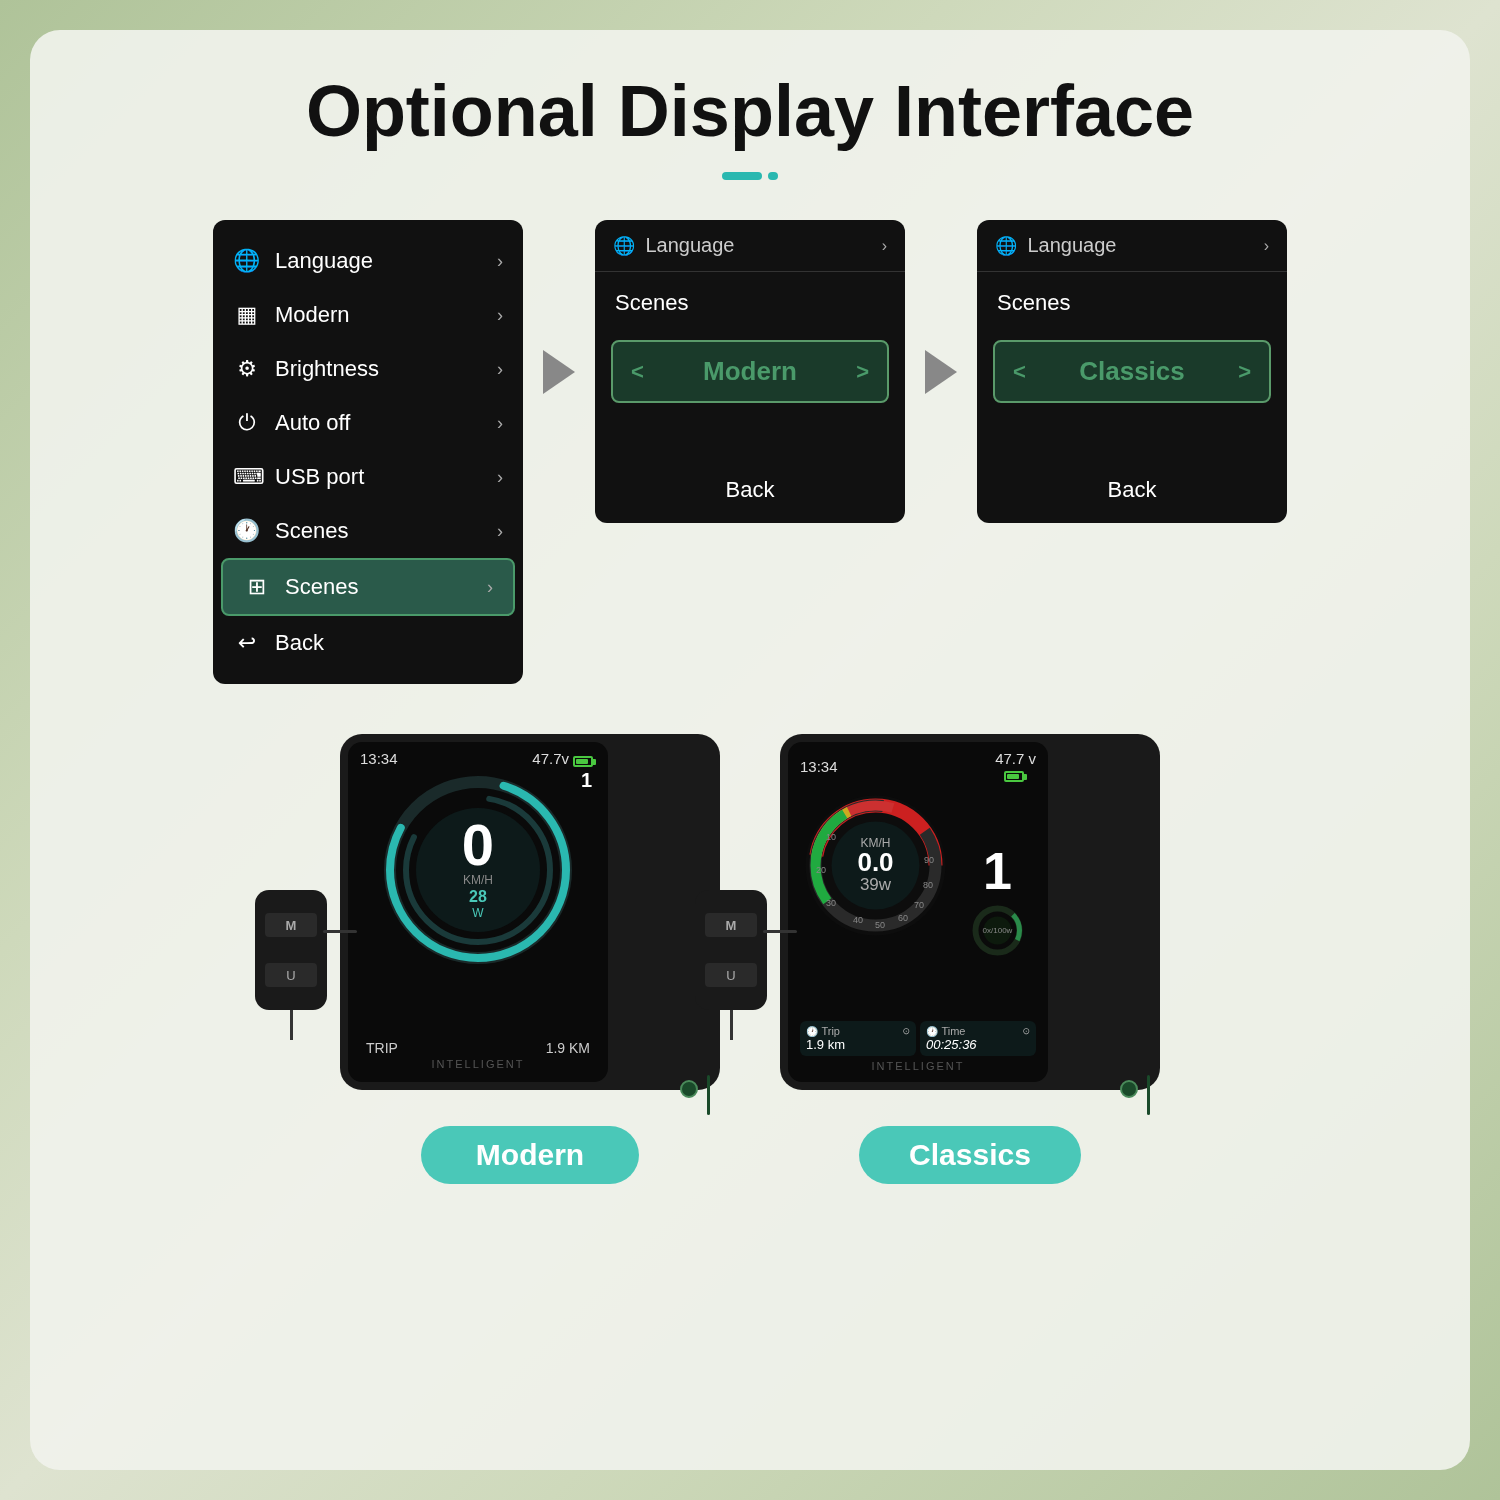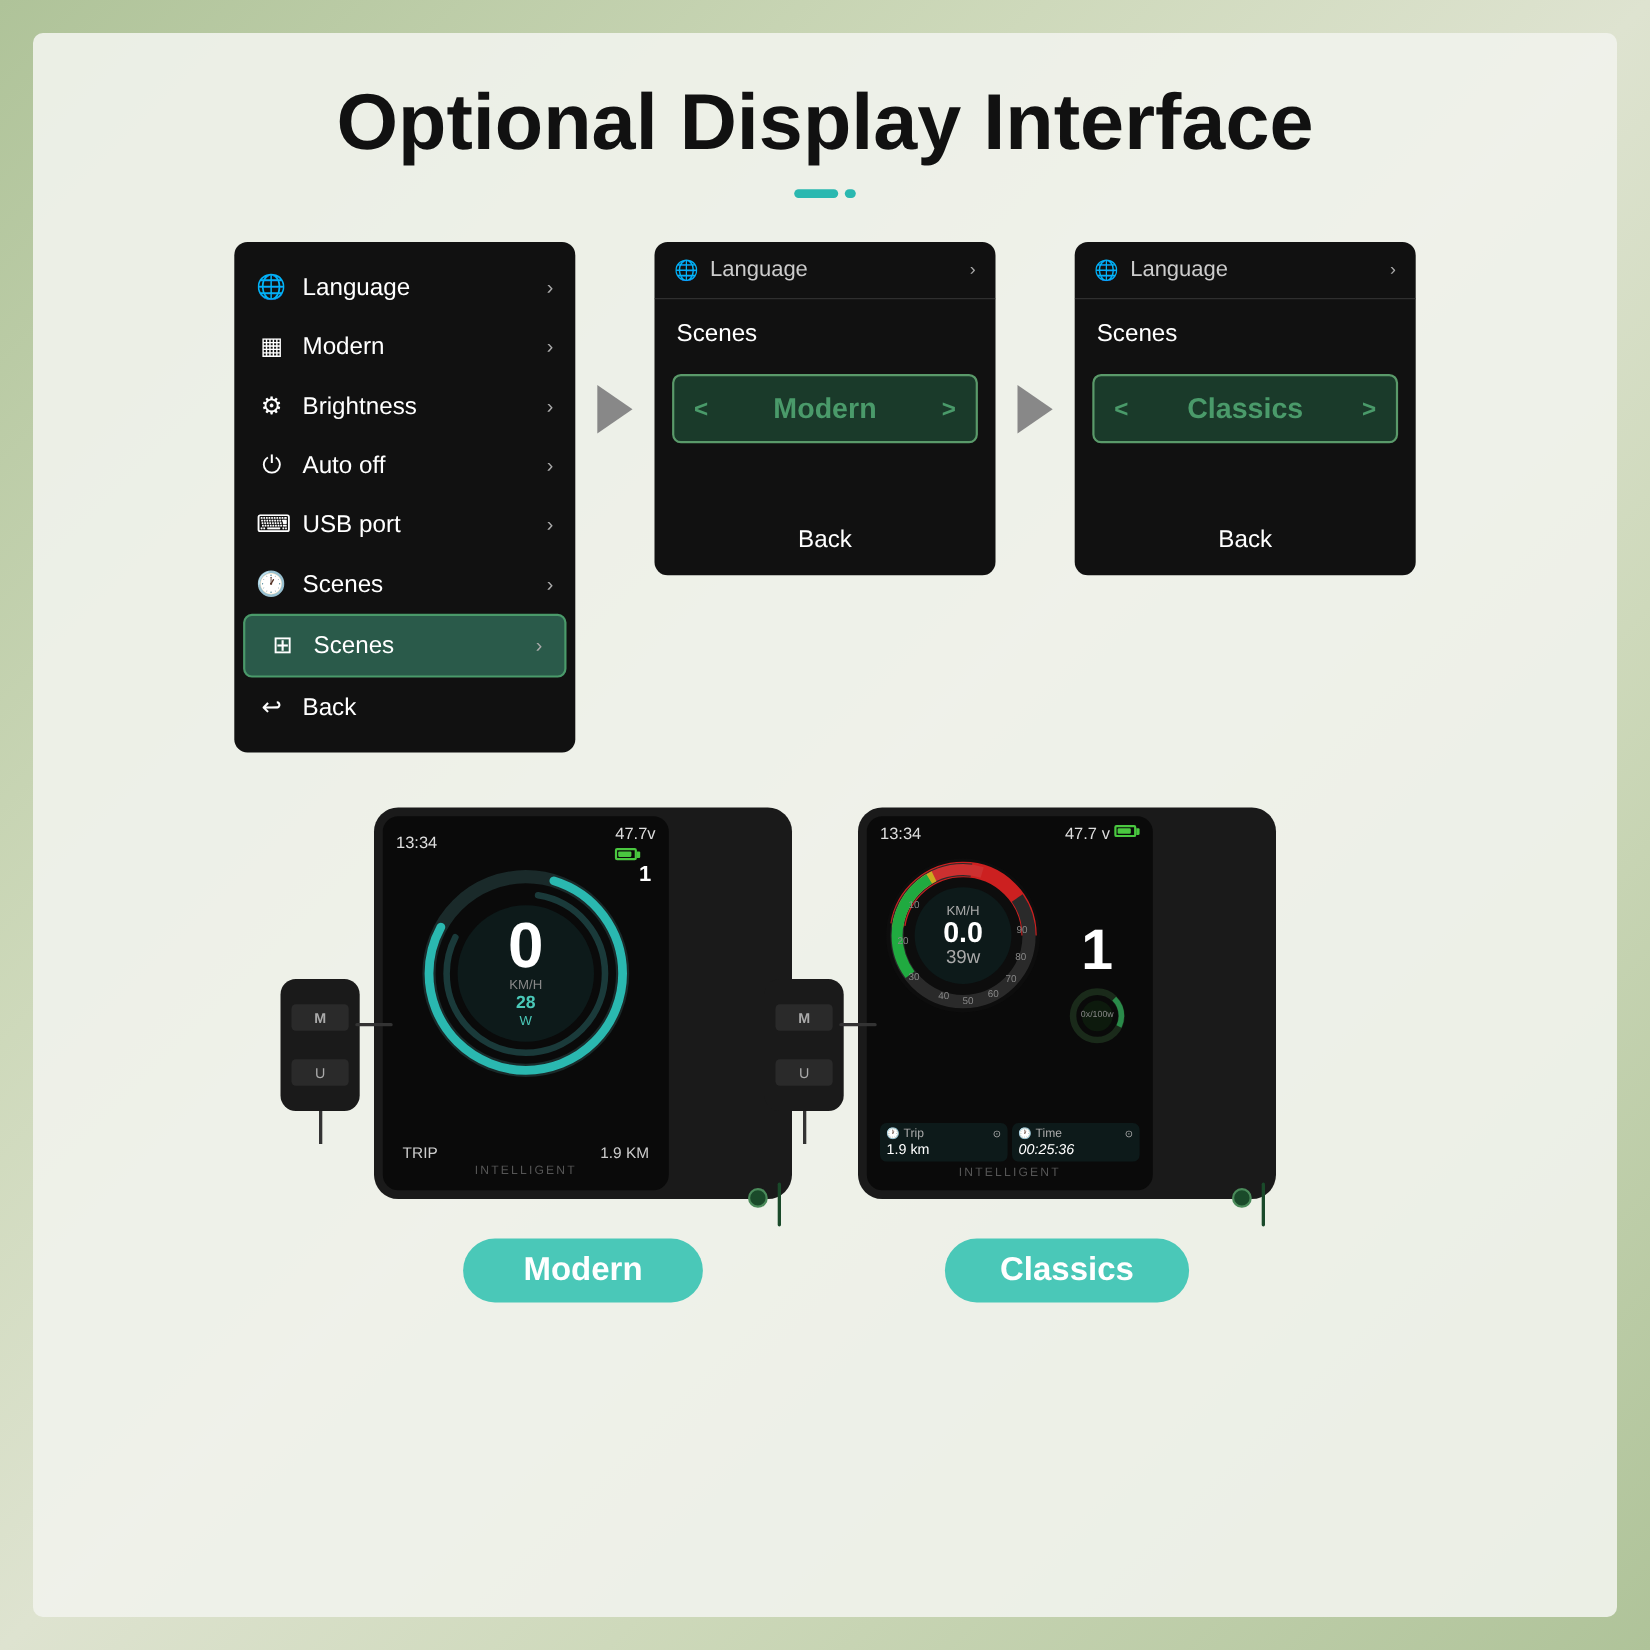--- a/index.html
+++ b/index.html
@@ -14,21 +14,21 @@
     .bg-overlay {
       position: absolute;
       inset: 0;
       background: linear-gradient(135deg, #8aaa6a 0%, #c5d4aa 30%, #e8ead8 50%, #c5d4aa 70%, #8aaa6a 100%);
       opacity: 0.5;
     }
     .main-card {
       position: absolute;
       top: 30px; left: 30px; right: 30px; bottom: 30px;
       background: rgba(240,242,235,0.92);
-      border-radius: 9px;
+      border-radius: 30px;
       padding: 40px 64px;
       display: flex;
       flex-direction: column;
       align-items: center;
     }
     .page-title {
       font-size: 72px;
       font-weight: 900;
       color: #111;
       text-align: center;
@@ -285,21 +285,21 @@
           </div>
           <div style="width:3px; height:30px; background:#333; margin:0 auto;"></div>
         </div>
 
         <div style="background:#1a1a1a; border-radius:22px; padding:8px; position:relative;">
 
           <div style="background:#0a0a0a; border-radius:14px; padding:8px; width:260px; height:340px; display:flex; flex-direction:column; align-items:center;">
 
             <div style="display:flex; justify-content:space-between; align-items:center; width:100%; padding:0 4px 4px; color:#ddd; font-size:15px;">
               <span>13:34</span>
-              <div style="display:flex; align-items:flex-start; gap:4px;flex-direction:column;">
+              <div style="display:flex; align-items:flex-end; gap:4px;">
                 <span>47.7v</span>
                 <div style="display:flex; align-items:center;">
                   <div style="width:20px; height:11px; border:2px solid #4ac840; border-radius:2px; position:relative; display:inline-block;">
                     <div style="position:absolute; left:1px; top:1px; bottom:1px; width:75%; background:#4ac840; border-radius:1px;"></div>
                   </div>
                   <div style="width:3px; height:6px; background:#4ac840; border-radius:0 1px 1px 0;"></div>
                 </div>
               </div>
             </div>
 
@@ -356,21 +356,21 @@
           </div>
           <div style="width:3px; height:30px; background:#333; margin:0 auto;"></div>
         </div>
 
         <div style="background:#1a1a1a; border-radius:22px; padding:8px; position:relative;">
 
           <div style="background:#0a0a0a; border-radius:14px; padding:8px; width:260px; height:340px; display:flex; flex-direction:column;">
 
             <div style="display:flex; justify-content:space-between; align-items:center; width:100%; padding:0 4px 4px; color:#ddd; font-size:15px;">
               <span>13:34</span>
-              <div style="display:flex; align-items:flex-start; gap:4px;">
+              <div style="display:flex; align-items:center; gap:4px;flex-direction:column;">
                 <span>47.7 v</span>
                 <div style="display:flex; align-items:center;">
                   <div style="width:20px; height:11px; border:2px solid #4ac840; border-radius:2px; position:relative; display:inline-block;">
                     <div style="position:absolute; left:1px; top:1px; bottom:1px; width:75%; background:#4ac840; border-radius:1px;"></div>
                   </div>
                   <div style="width:3px; height:6px; background:#4ac840; border-radius:0 1px 1px 0;"></div>
                 </div>
               </div>
             </div>
 

